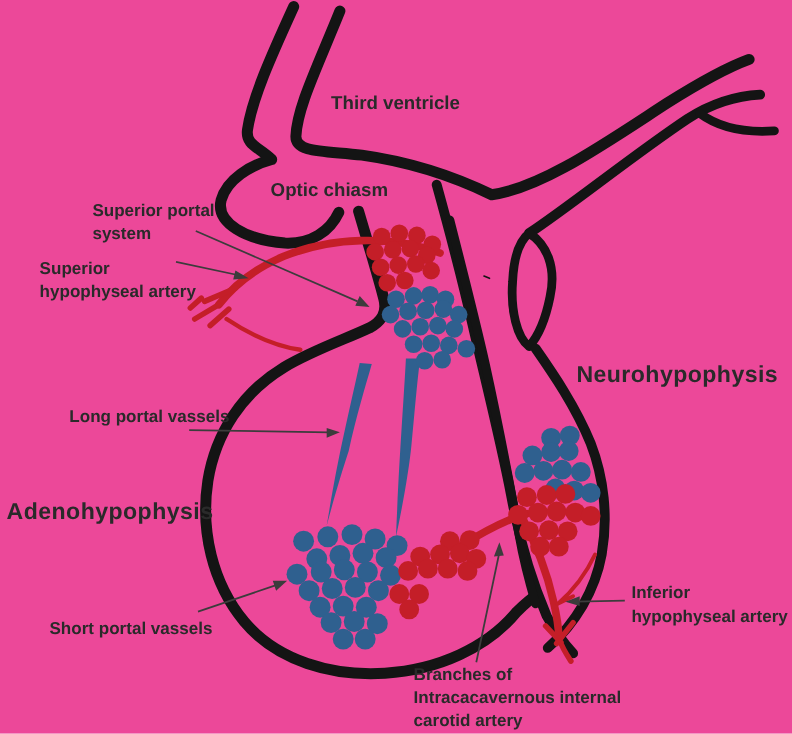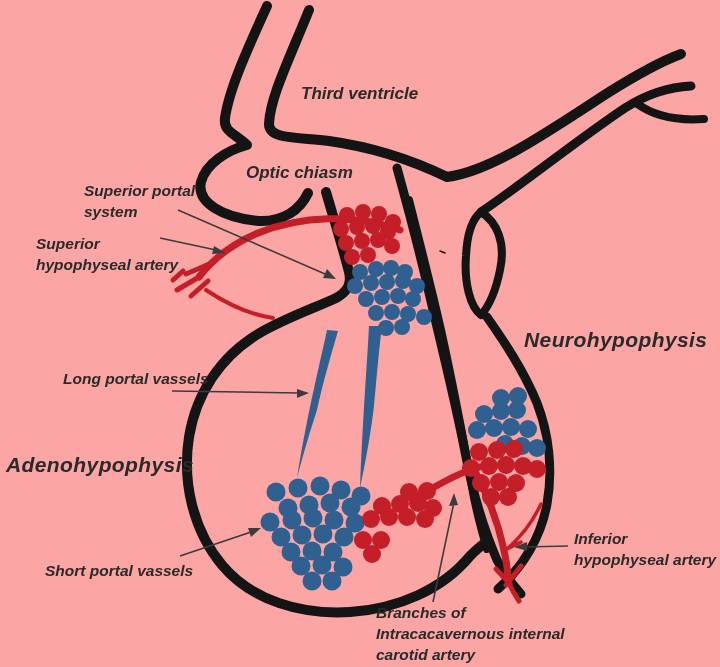--- a/index.html
+++ b/index.html
@@ -1,17 +1,17 @@
 <!DOCTYPE html>
 <html style="--red: #c41e28; --blue: #2f608f; --outline: #141414; --label: #2a2a2a; --pointer: #3c3c3c;"><head>
 <meta charset="utf-8">
 <style>
   html,body{margin:0;padding:0;background:#ffffff;}
-  .stage{position:relative;width:720px;height:667px;background:#fca5a5;overflow:hidden;
-         font-family:"Liberation Sans", sans-serif;font-style:italic;}
+  .stage{position:relative;width:720px;height:667px;background:#ec4899;overflow:hidden;
+         font-family:"Liberation Sans", sans-serif;}
   svg{display:block;}
   .outline{fill:none;stroke:var(--outline);stroke-linecap:round;stroke-linejoin:round;}
   .artery{fill:none;stroke:var(--red);stroke-linecap:round;stroke-linejoin:round;}
   .pointer{stroke:var(--pointer);stroke-width:1.6;fill:none;}
   .pointer-head{fill:var(--pointer);stroke:none;}
   .lbl{fill:var(--label);font-weight:700;}
   .lbl-md{font-size:15.5px;}
   .lbl-lg{font-size:17px;}
   .lbl-xl{font-size:21px;letter-spacing:.4px;}
 </style>

